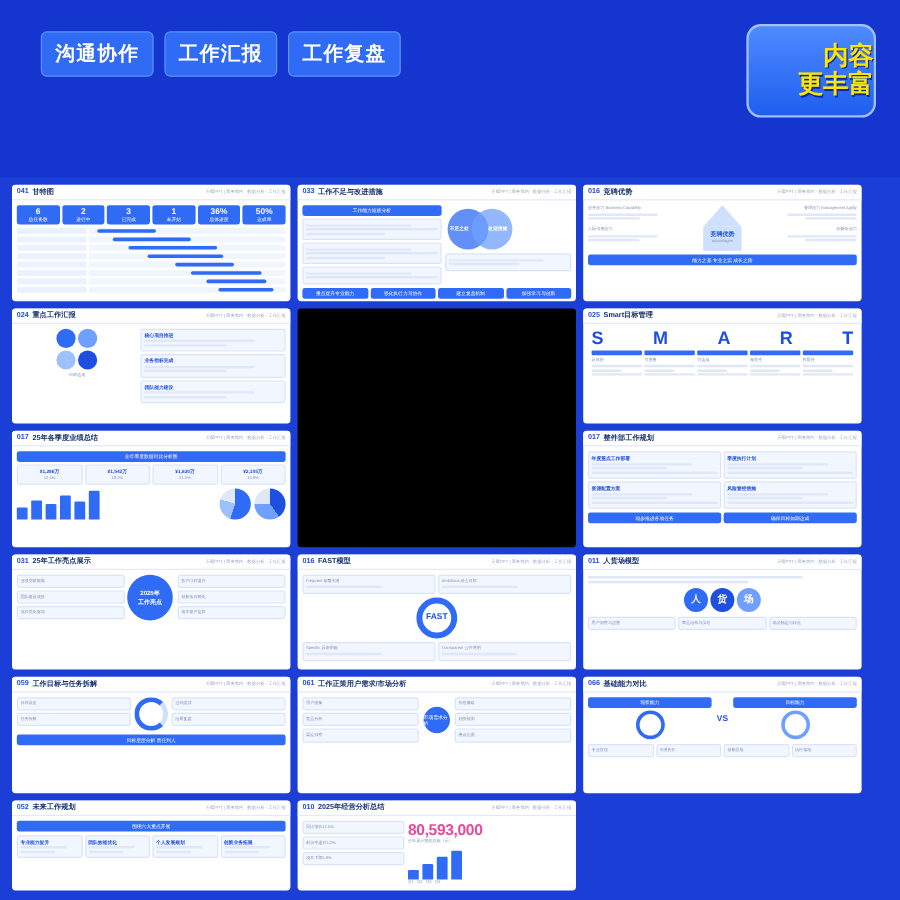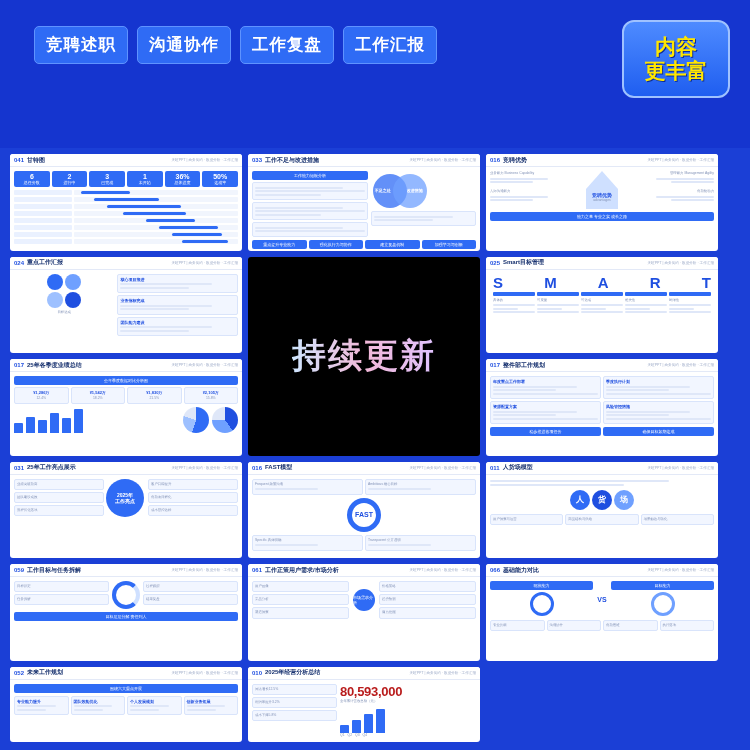--- a/index.html
+++ b/index.html
@@ -21,21 +21,21 @@
   .tag-row { display:flex; gap:9px; padding:18px 0 0 22px; }
   .tag {
     background:#2f6bf5; color:#ffffff; font-size:16.5px; font-weight:bold;
     border-radius:5px; padding:7px 11px; letter-spacing:1px;
     border:1px solid #5f93ff;
   }
   .badge {
     position:absolute; right:20px; top:20px; width:108px; height:78px;
     background:linear-gradient(180deg,#4e8bff,#1f5ef0);
     border:2px solid #9fc2ff; border-radius:12px;
-    display:flex; flex-direction:column; align-items:center; justify-content:center;
+    display:flex; flex-direction:column; align-items:flex-end; justify-content:center;
     color:#ffe600; font-weight:bold; font-size:21px; line-height:1.15;
     text-shadow:1px 1px 0 #0b2a9a;
   }
 
   
   .grid {
     position:absolute; top:148px; left:0; width:750px; height:602px;
     display:grid;
     grid-template-columns:232px 232px 232px;
     grid-template-rows:1fr 1fr 1fr 1fr 1fr;
@@ -102,21 +102,21 @@
   .smart-col .hd { background:#2f6bf5; height:4px; border-radius:1px; margin-bottom:2px; }
 
   
   .arrow-up {
     width:0; height:0; border-left:16px solid transparent; border-right:16px solid transparent;
     border-bottom:18px solid #cfe0ff; margin:0 auto;
   }
   .arrow-body { width:32px; height:20px; background:#cfe0ff; margin:0 auto; }
 
   
-  .bignum { color:#b91c1c; font-weight:bold; font-size:13px; letter-spacing:-.3px; }
+  .bignum { color:#ec4899; font-weight:bold; font-size:13px; letter-spacing:-.3px; }
   .colbars { display:flex; align-items:flex-end; gap:3px; height:26px; }
   .colbars div { width:9px; background:#2f6bf5; border-radius:1px 1px 0 0; }
 
   
   .pgp { display:flex; align-items:center; justify-content:center; gap:2px; }
   .pgp .b { width:20px; height:20px; border-radius:50%; background:#2f6bf5; color:#fff;
     display:flex; align-items:center; justify-content:center; font-size:8px; font-weight:bold; }
 
   
   .fast-ring { width:34px; height:34px; border-radius:50%; border:5px solid #2f6bf5; margin:0 auto;
@@ -132,24 +132,23 @@
   .tiny { font-size:3.4px; color:#8494b8; line-height:1.5; }
   .blue-strip { background:#2f6bf5; color:#fff; border-radius:2px; font-size:4px; padding:2px; text-align:center; }
 </style>
 </head>
 <body>
 
 <div class="page">
 
   <div class="header">
     <div class="tag-row">
-      <div class="tag">竞聘述职</div>
       <div class="tag">沟通协作</div>
+      <div class="tag">工作汇报</div>
       <div class="tag">工作复盘</div>
-      <div class="tag">工作汇报</div>
     </div>
     <div class="badge">
       <div>内容</div>
       <div>更丰富</div>
     </div>
   </div>
 
   <div class="grid">
 
     <div class="slide">
@@ -327,21 +326,20 @@
               <div class="t">团队能力建设</div>
               <div class="ln md"></div>
                 <div class="ln sm"></div>
             </div>
           </div>
         </div>
       </div>
     </div>
 
     <div class="promo">
-      <div class="promo-l2">持续更新</div>
     </div>
 
     <div class="slide">
       <div class="s-head">
         <span class="s-num">025</span>
         <span class="s-title">Smart目标管理</span>
         <span class="s-meta">天曜PPT | 商务简约 · 数据分析 · 工作汇报</span>
       </div>
       <div class="s-body" style="padding:3px">
         <div class="smart-letters">

